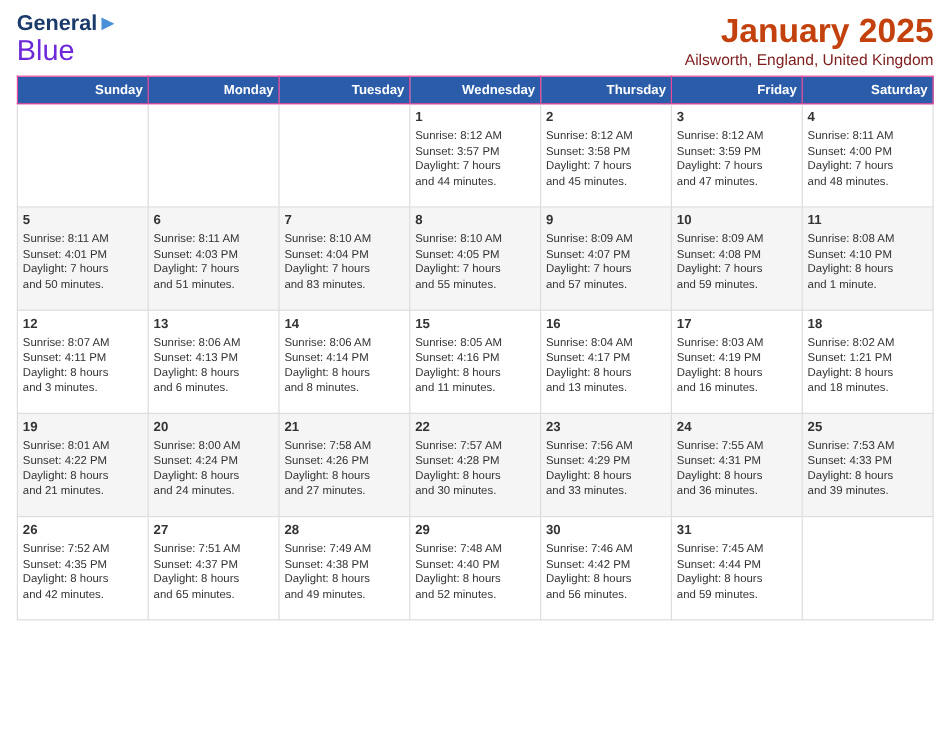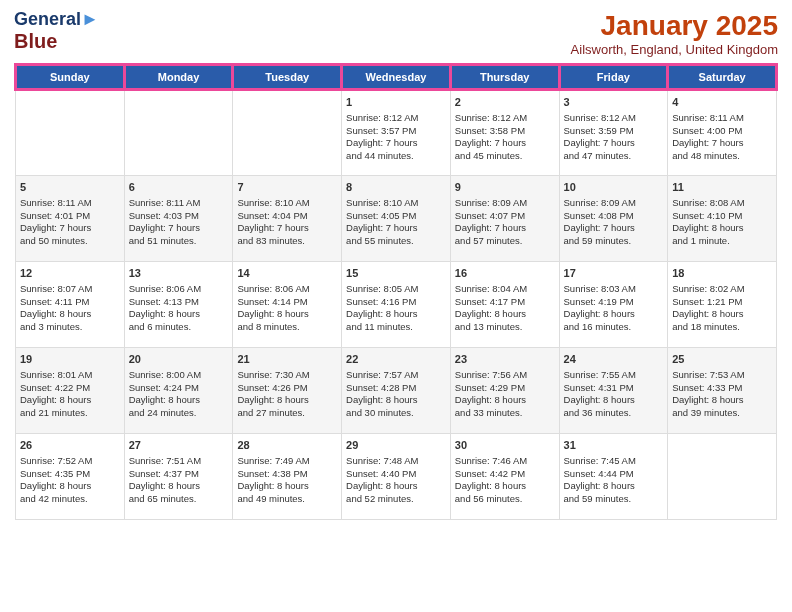--- a/index.html
+++ b/index.html
@@ -52,22 +52,22 @@
       table-layout: fixed;
     }
     thead tr {
       background-color: #2a5caa;
     }
     thead th {
       color: #fff;
       font-size: 11px;
       font-weight: bold;
       padding: 5px 4px;
-      text-align: center;
-      border: 3px solid #ec4899;
+      text-align: right;
+      border: 1px solid #ec4899;
     }
     tbody tr {
       height: 86px;
     }
     tbody tr:nth-child(odd) {
       background-color: #fff;
     }
     tbody tr:nth-child(even) {
       background-color: #f5f5f5;
     }
@@ -92,21 +92,21 @@
 </head>
 <body>
 
 <div class="page">
   <div class="header">
     <div class="logo">
       <div>
         <div style="display:flex;align-items:center;">
           <span class="logo-text">General<span>►</span></span>
         </div>
-        <div class="logo-text" style="color:#7f1d1d;font-size:20px;font-weight:bold;">Blue</div>
+        <div class="logo-text" style="color:#6d28d9;font-size:24px;font-weight:normal;">Blue</div>
       </div>
     </div>
     <div class="title-block">
       <div class="calendar-title">January 2025</div>
       <div class="calendar-subtitle">Ailsworth, England, United Kingdom</div>
     </div>
   </div>
 
   <table>
     <thead>
@@ -266,21 +266,21 @@
           </td>
           <td>
             <span class="day-num">20</span>
             <div>Sunrise: 8:00 AM</div>
             <div>Sunset: 4:24 PM</div>
             <div>Daylight: 8 hours</div>
             <div>and 24 minutes.</div>
           </td>
           <td>
             <span class="day-num">21</span>
-            <div>Sunrise: 7:30 AM</div>
+            <div>Sunrise: 7:58 AM</div>
             <div>Sunset: 4:26 PM</div>
             <div>Daylight: 8 hours</div>
             <div>and 27 minutes.</div>
           </td>
           <td>
             <span class="day-num">22</span>
             <div>Sunrise: 7:57 AM</div>
             <div>Sunset: 4:28 PM</div>
             <div>Daylight: 8 hours</div>
             <div>and 30 minutes.</div>

